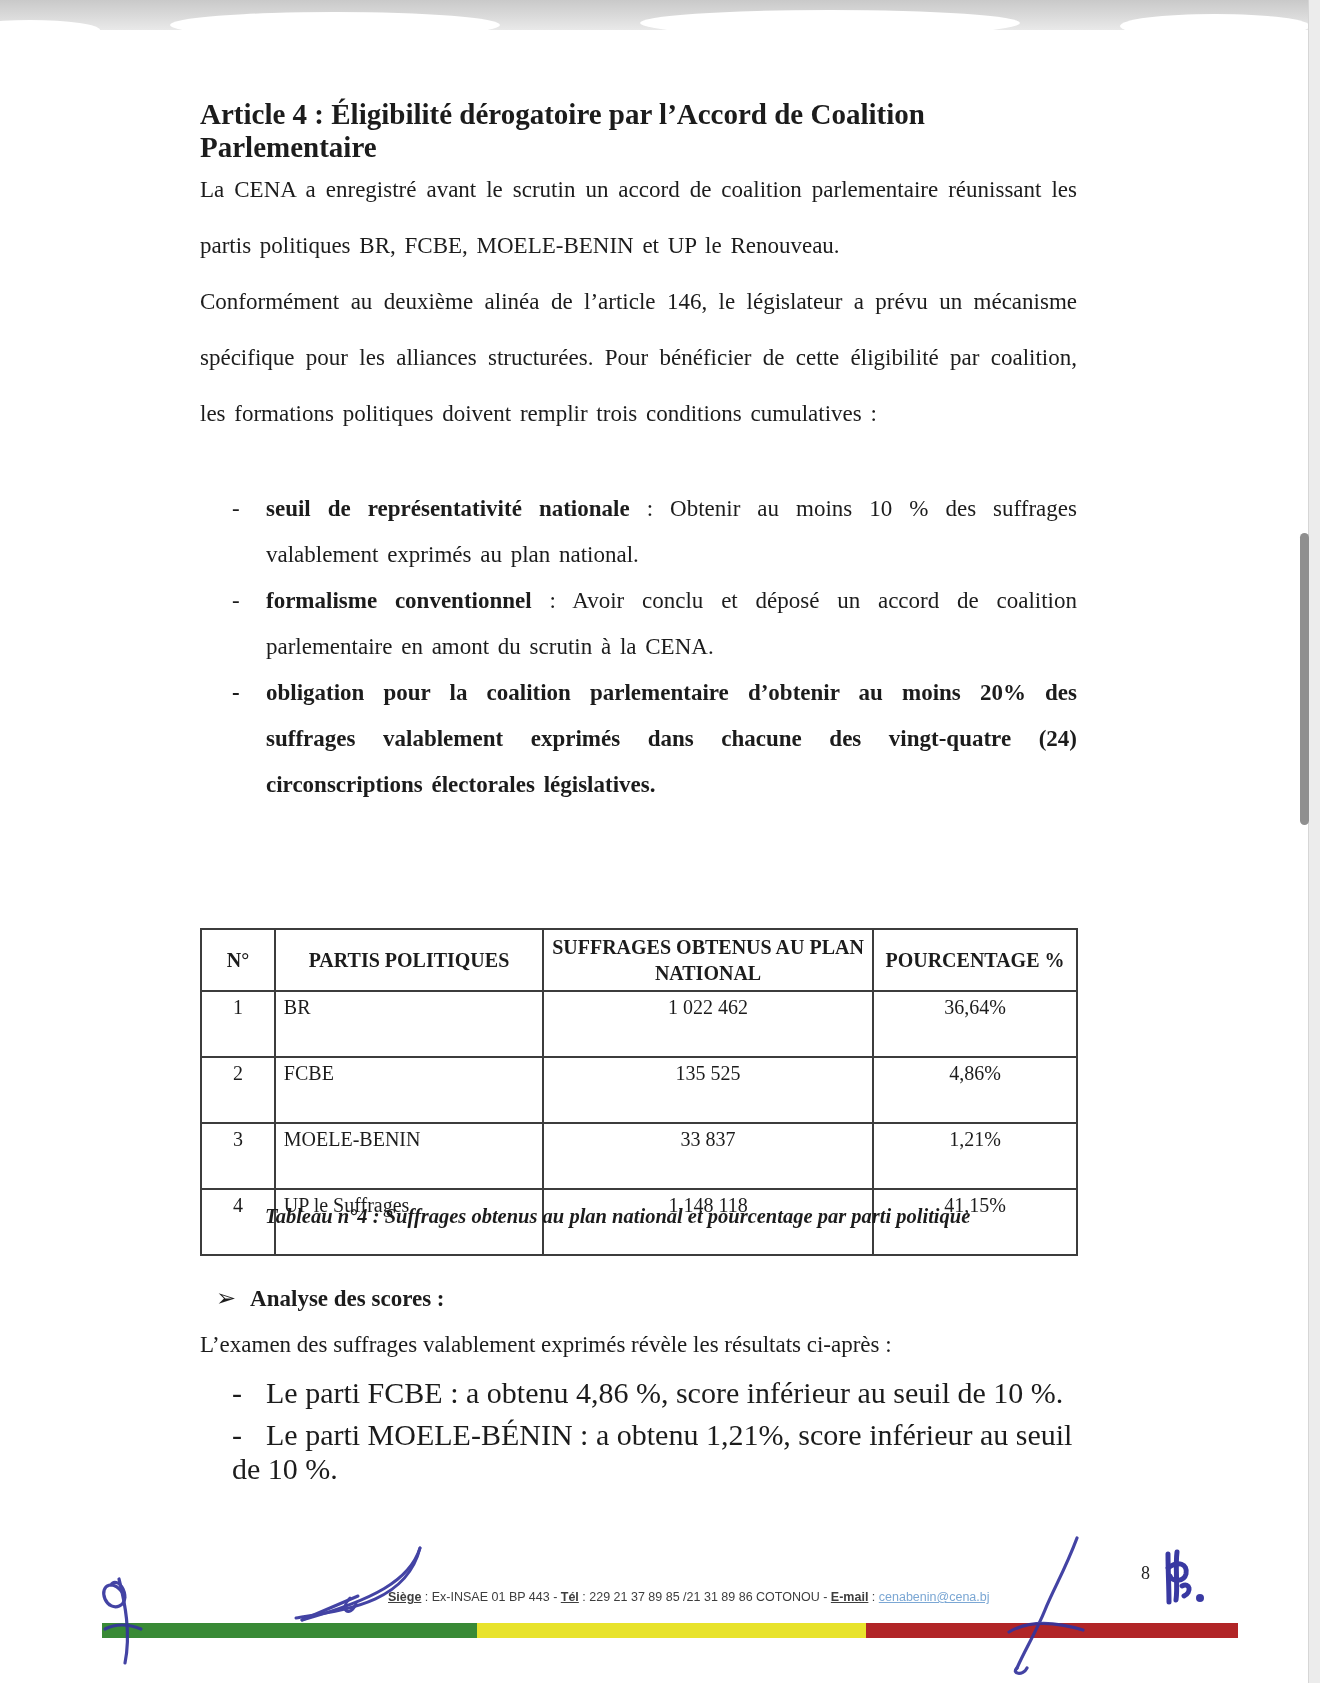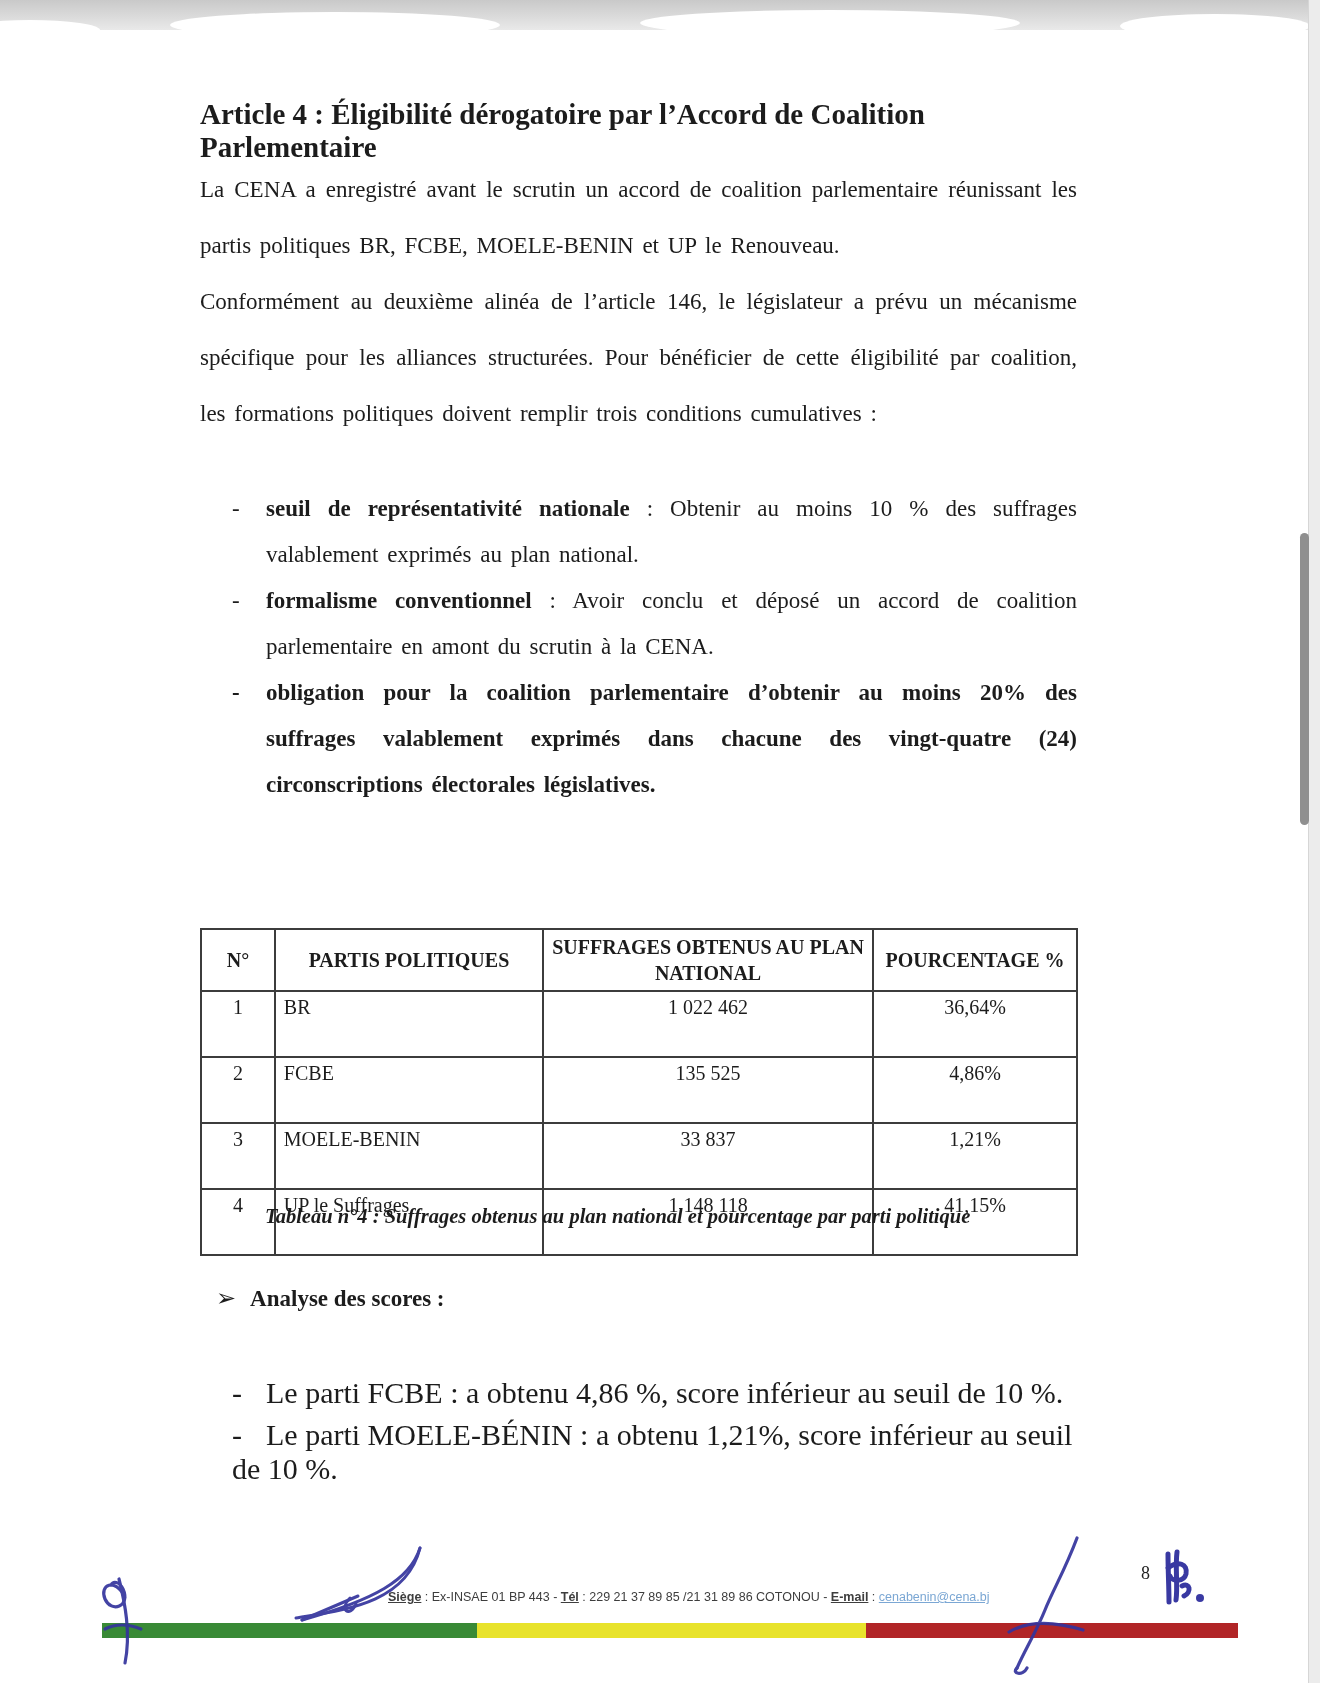--- a/index.html
+++ b/index.html
@@ -128,20 +128,21 @@
         <td class="col-pct">41,15%</td>
       </tr>
     </tbody>
   </table>
 
   <div class="caption">Tableau n°4 : Suffrages obtenus au plan national et pourcentage par parti politique</div>
 
   <div class="analyse-head">
     <span class="arrow">➢</span><span>Analyse des scores :</span>
   </div>
+  <div class="intro">L’examen des suffrages valablement exprimés révèle les résultats ci-après :</div>
   <div class="pointline pt1">
     <span class="marker">-</span><span>Le parti FCBE : a obtenu 4,86 %, score inférieur au seuil de 10 %.</span>
   </div>
   <div class="pointline pt2">
     <span class="marker">-</span><span>Le parti MOELE-BÉNIN : a obtenu 1,21%, score inférieur au seuil de 10 %.</span>
   </div>
 
   <div class="footer-line">
     <span class="lab">Siège</span><span> : Ex-INSAE 01 BP 443 - </span><span class="lab">Tél</span><span> : 229 21 37 89 85 /21 31 89 86 COTONOU - </span><span class="lab">E-mail</span><span> : </span><a class="mail">cenabenin@cena.bj</a>
   </div>

